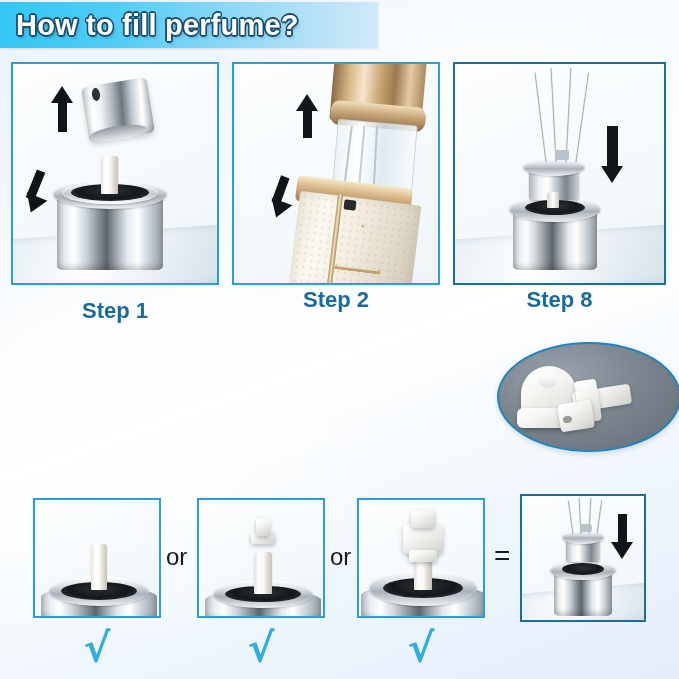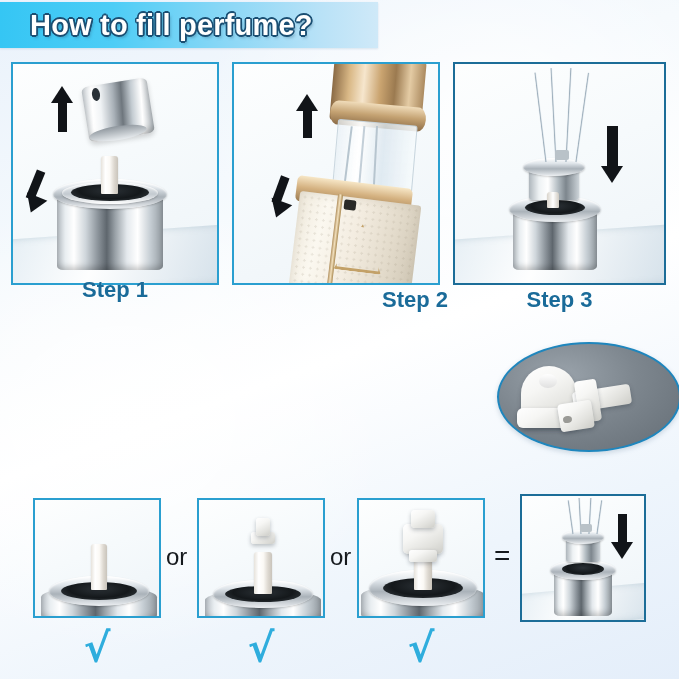--- a/index.html
+++ b/index.html
@@ -41,21 +41,21 @@
       -1.4px  1.4px 0 #1b4f73,
        1.4px  1.4px 0 #1b4f73,
        0px   -1.6px 0 #1b4f73,
        0px    1.6px 0 #1b4f73,
       -1.6px  0px   0 #1b4f73,
        1.6px  0px   0 #1b4f73,
        2px 3px 3px rgba(40,80,110,0.35);
   }
   #banner-title {
     left: 0px; top: 2px; width: 378px; height: 46px;
-    padding-left: 30px; box-sizing: border-box;
+    padding-left: 16px; box-sizing: border-box;
   }
   #banner-title .banner-text { font-size: 29px; }
 
   #banner-adapters {
     left: 0px; top: 322px; width: 396px; height: 39px;
     padding-left: 16px; box-sizing: border-box;
   }
   #banner-adapters .banner-text { font-size: 24px; }
 
   
@@ -306,23 +306,23 @@
       <div class="straw" style="left:120px; top:8px; width:2px; height:90px; transform:rotate(8deg);"></div>
       <div style="position:absolute; left:100px; top:86px; width:14px; height:10px; background:#b9c2c8; border-radius:2px;"></div>
 
       <div class="arrow arrow-down">
         <div class="shaft" style="left:152px; top:62px; width:11px; height:42px;"></div>
         <div class="head" style="left:146px; top:102px;"></div>
       </div>
     </div>
   </div>
 
-  <div class="step-label" style="left:11px; top:277px; width:208px;">Step 1</div>
-  <div class="step-label" style="left:240px; top:287px; width:208px;text-align:right;">Step 2</div>
-  <div class="step-label" style="left:453px; top:287px; width:213px;">Step 3</div>
+  <div class="step-label" style="left:11px; top:298px; width:208px;">Step 1</div>
+  <div class="step-label" style="left:232px; top:287px; width:208px;">Step 2</div>
+  <div class="step-label" style="left:453px; top:287px; width:213px;">Step 8</div>
 
 
   <div id="adapter-ellipse">
 
     <div class="adapter-part" style="left:22px; top:22px; width:56px; height:62px; border-radius:28px 28px 6px 6px;"></div>
     <div class="adapter-part" style="left:18px; top:64px; width:64px; height:20px; border-radius:6px;"></div>
     <div style="position:absolute; left:40px; top:30px; width:18px; height:14px; border-radius:50%;
                 background:linear-gradient(180deg,#ffffff,#dedede); opacity:0.9;"></div>
 
     <div class="adapter-part" style="left:74px; top:44px; width:58px; height:20px; border-radius:4px; transform:rotate(-9deg);"></div>

